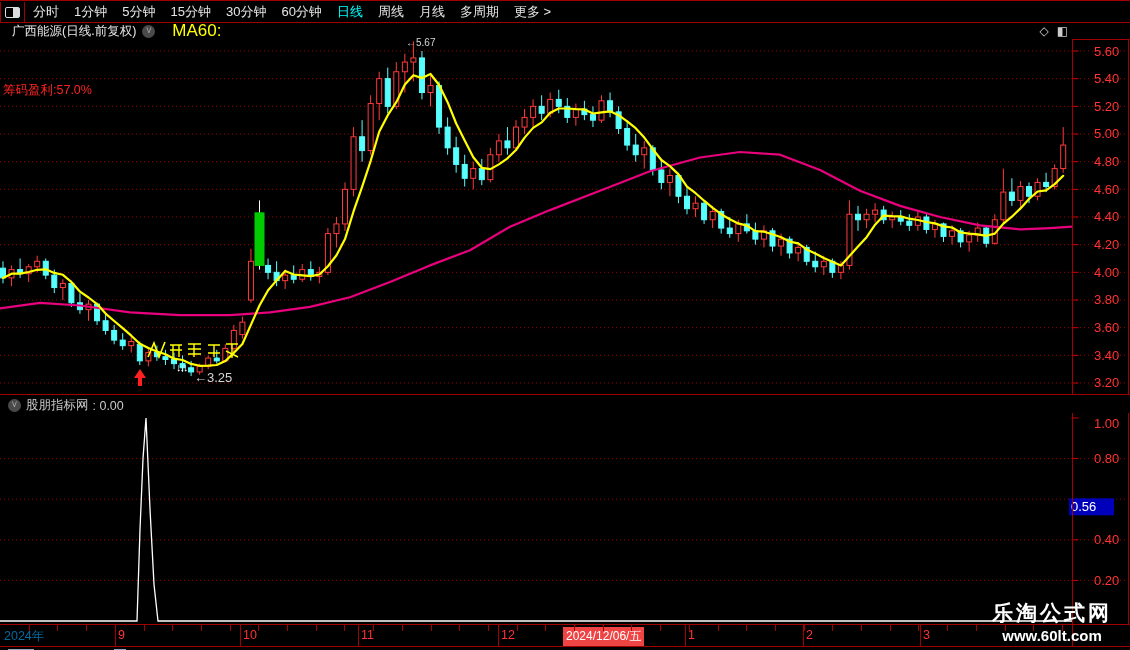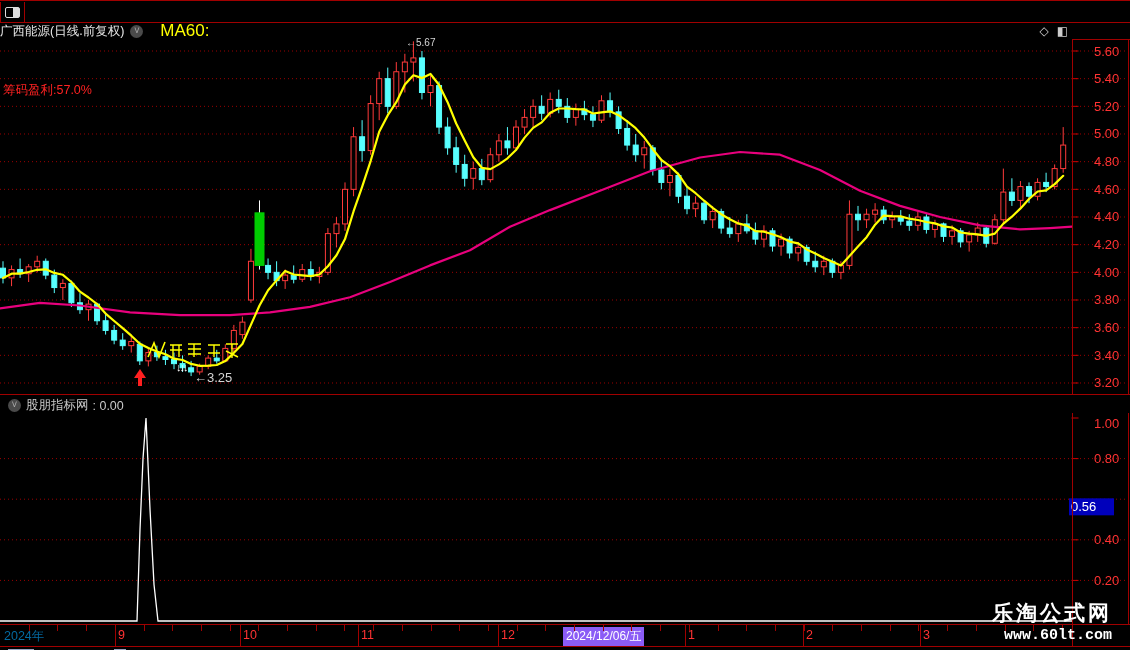--- a/index.html
+++ b/index.html
@@ -14,68 +14,81 @@
   .win-glyph::after{content:"";position:absolute;right:0;top:0;width:6px;height:9px;background:#ddd;}
   #tb-left{display:flex;align-items:center;gap:15px;padding-left:8px;flex:1;}
   .tb-item{color:#e6e6e6;font-size:13px;cursor:pointer;white-space:nowrap;}
   .tb-item.active{color:#00ffff;}
   #tb-right{display:flex;align-items:stretch;height:21px;}
   .tb-btn{color:#e6e6e6;font-size:13px;display:flex;align-items:center;padding:0 9px;
     border-left:1px solid #a00000;cursor:pointer;white-space:nowrap;}
   .tb-btn:last-child{border-right:1px solid #a00000;}
   
   #chart-header{position:absolute;left:0;top:22px;width:1130px;height:16px;display:flex;align-items:center;}
-  #stock-title{color:#e8e8e8;font-size:12.5px;margin-left:0;}
+  #stock-title{color:#e8e8e8;font-size:12.5px;margin-left:12px;}
   .collapse-icon{width:13px;height:13px;border-radius:50%;background:#4a4a4a;color:#a9a9a9;font-size:10px;
     line-height:11px;text-align:center;margin-left:6px;}
   #ma-label{color:#ffff00;font-size:17px;margin-left:17px;}
   #header-right-icons{position:absolute;right:62px;top:1px;color:#cccccc;font-size:12px;display:flex;gap:8px;}
   
   svg{position:absolute;left:0;}
   #main-svg{top:38px;}
   #panel-divider{position:absolute;left:0;top:393px;width:1130px;height:1px;background:#a00000;}
   #sub-header{position:absolute;left:2px;top:396px;display:flex;align-items:center;}
   #sub-label{color:#c8c8c8;font-size:12.5px;margin-left:5px;}
   #sub-value{color:#c8c8c8;font-size:12.5px;margin-left:4px;}
   #sub-svg{top:412px;}
   #sub-bottom-line{position:absolute;left:0;top:623px;width:1130px;height:1px;background:#a00000;}
   
   #date-axis{position:absolute;left:0;top:624px;width:1130px;height:22px;border-bottom:1px solid #a00000;box-sizing:border-box;}
   #year-label{position:absolute;left:4px;top:3px;color:#0369a1;font-size:12.5px;}
   .month-line{position:absolute;top:0;width:1px;height:21px;background:#a00000;}
   .week-tick{position:absolute;top:0;width:1px;height:6px;background:#a00000;}
   .month-label{position:absolute;top:3px;color:#ff3333;font-size:12.5px;}
-  #current-date{position:absolute;top:2px;background:#8b5cf6;color:#ffffff;font-size:12px;padding:1px 3px;}
+  #current-date{position:absolute;top:2px;background:#ef4444;color:#ffffff;font-size:12px;padding:1px 3px;}
   .axis-vline{position:absolute;width:1px;background:#a00000;}
   
   .annot{position:absolute;white-space:nowrap;}
   #profit-label{left:3px;top:81px;color:#ff2222;font-size:12.5px;}
   #high-label{left:406px;top:36px;color:#d4d4d4;font-size:10px;}
   #low-label{left:194px;top:369px;color:#d4d4d4;font-size:13px;}
   #down-arrows{left:176px;top:360px;color:#ffffff;font-size:11px;font-weight:bold;letter-spacing:-2px;}
   #buy-arrow{left:134px;top:368px;width:12px;height:18px;}
   #buy-arrow .tri{width:0;height:0;border-left:6px solid transparent;border-right:6px solid transparent;
     border-bottom:9px solid #ff2020;}
   #buy-arrow .stem{width:4px;height:8px;background:#ff2020;margin-left:4px;}
   #paint-marks{left:146px;top:336px;}
   
   #watermark{position:absolute;right:18px;bottom:6px;text-align:center;color:#ffffff;z-index:50;}
   #watermark .l1{font-size:21px;font-weight:bold;letter-spacing:3px;}
-  #watermark .l2{font-size:15px;font-weight:bold;font-family:Liberation Mono, monospace;text-align:right;}
+  #watermark .l2{font-size:15px;font-weight:bold;font-family:Liberation Sans, sans-serif;}
   #bottom-sliver{position:absolute;left:0;top:647px;width:1130px;height:3px;background:#000;}
   .sliver-mark{position:absolute;top:1px;height:2px;background:#9aa4c0;}
 </style>
 </head>
 <body>
 
 <div id="app">
 
   <div id="toolbar">
     <div id="win-icon-box">
       <div class="win-glyph"></div>
+    </div>
+    <div id="tb-left">
+      <span class="tb-item">分时</span>
+      <span class="tb-item">1分钟</span>
+      <span class="tb-item">5分钟</span>
+      <span class="tb-item">15分钟</span>
+      <span class="tb-item">30分钟</span>
+      <span class="tb-item">60分钟</span>
+      <span class="tb-item active">日线</span>
+      <span class="tb-item">周线</span>
+      <span class="tb-item">月线</span>
+      <span class="tb-item">多周期</span>
+      <span class="tb-item">更多 &gt;</span>
     </div>
   </div>
 
   <div id="chart-header">
     <span id="stock-title">广西能源(日线.前复权)</span>
     <span class="collapse-icon">˅</span>
     <span id="ma-label">MA60:</span>
     <span id="header-right-icons">
       <span>◇</span>
       <span>◧</span>

